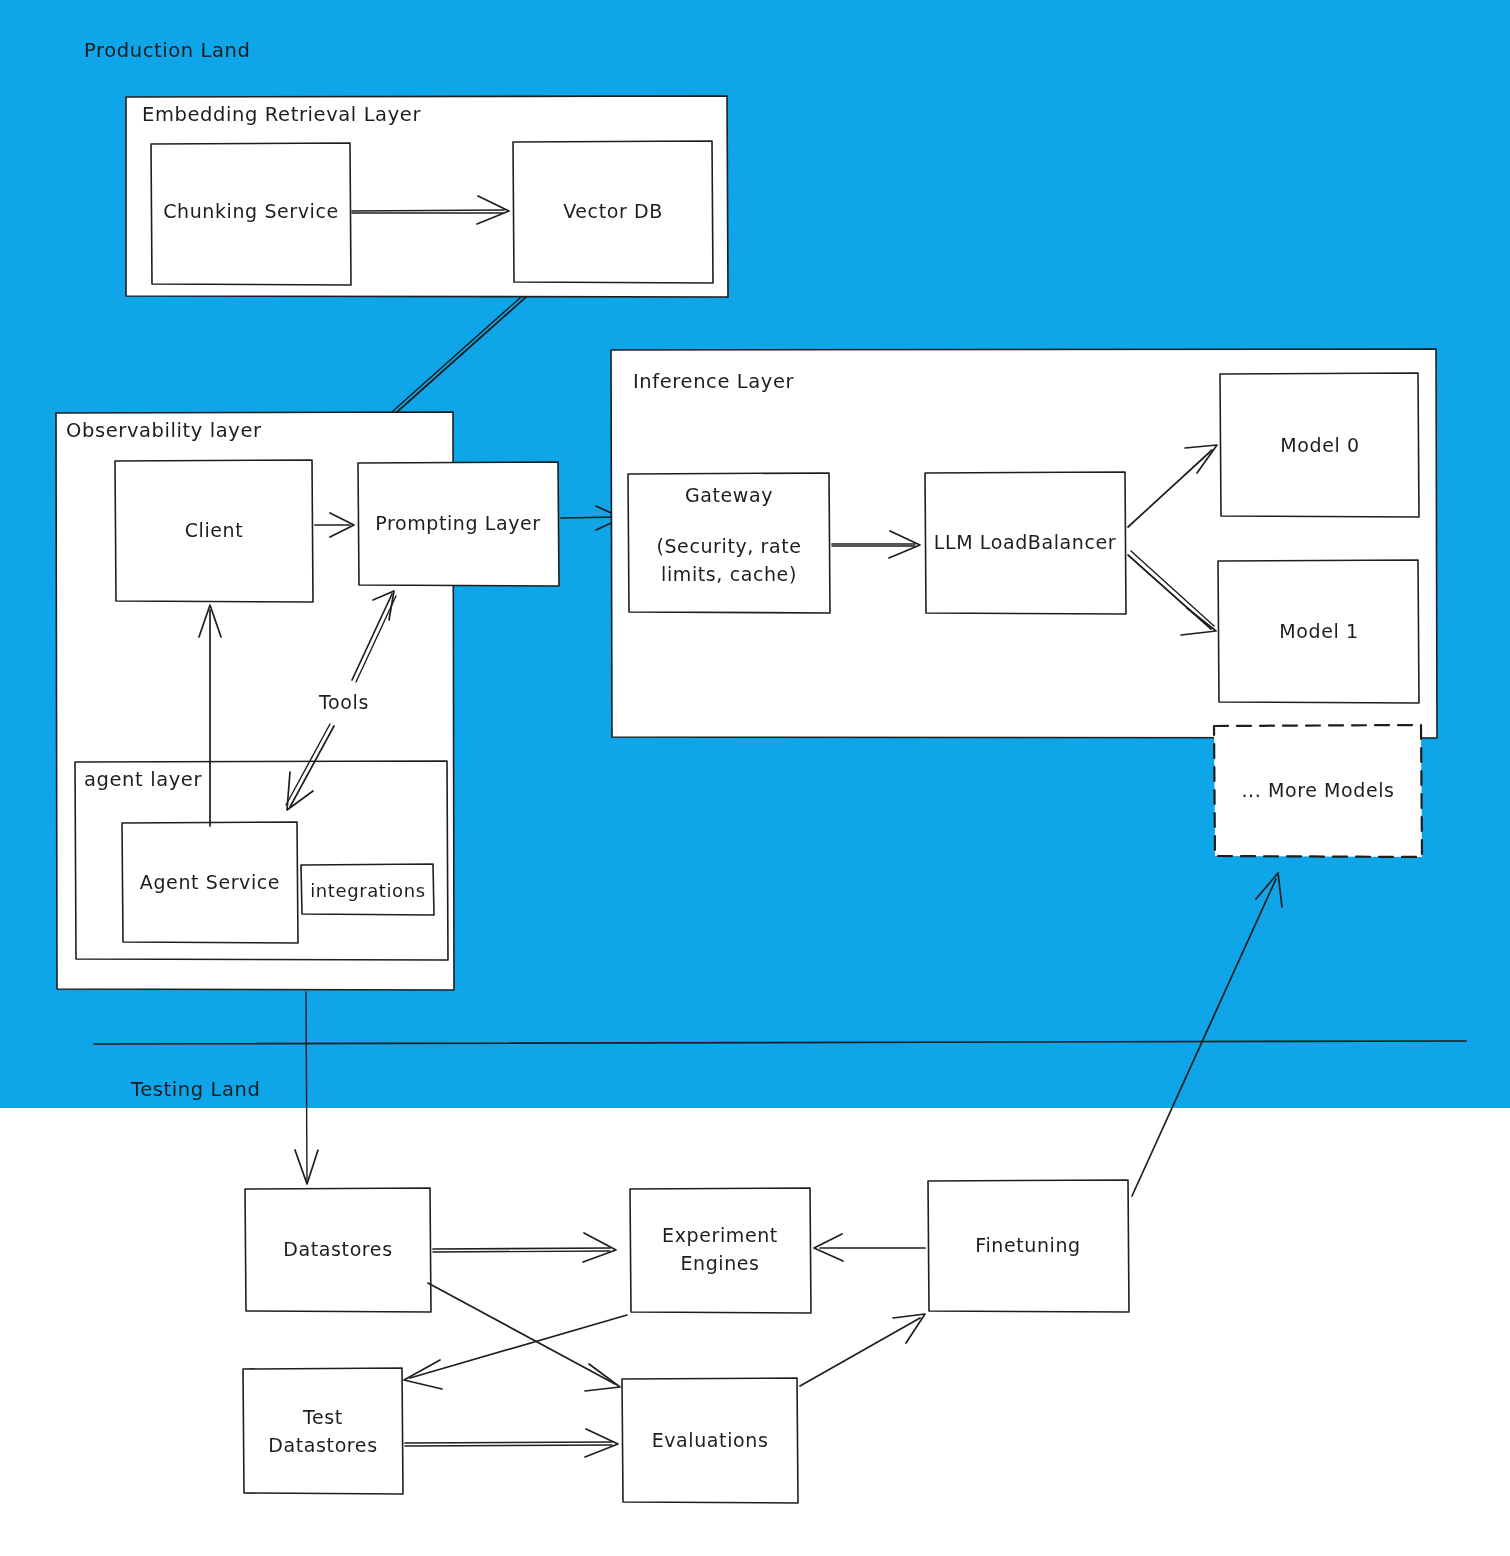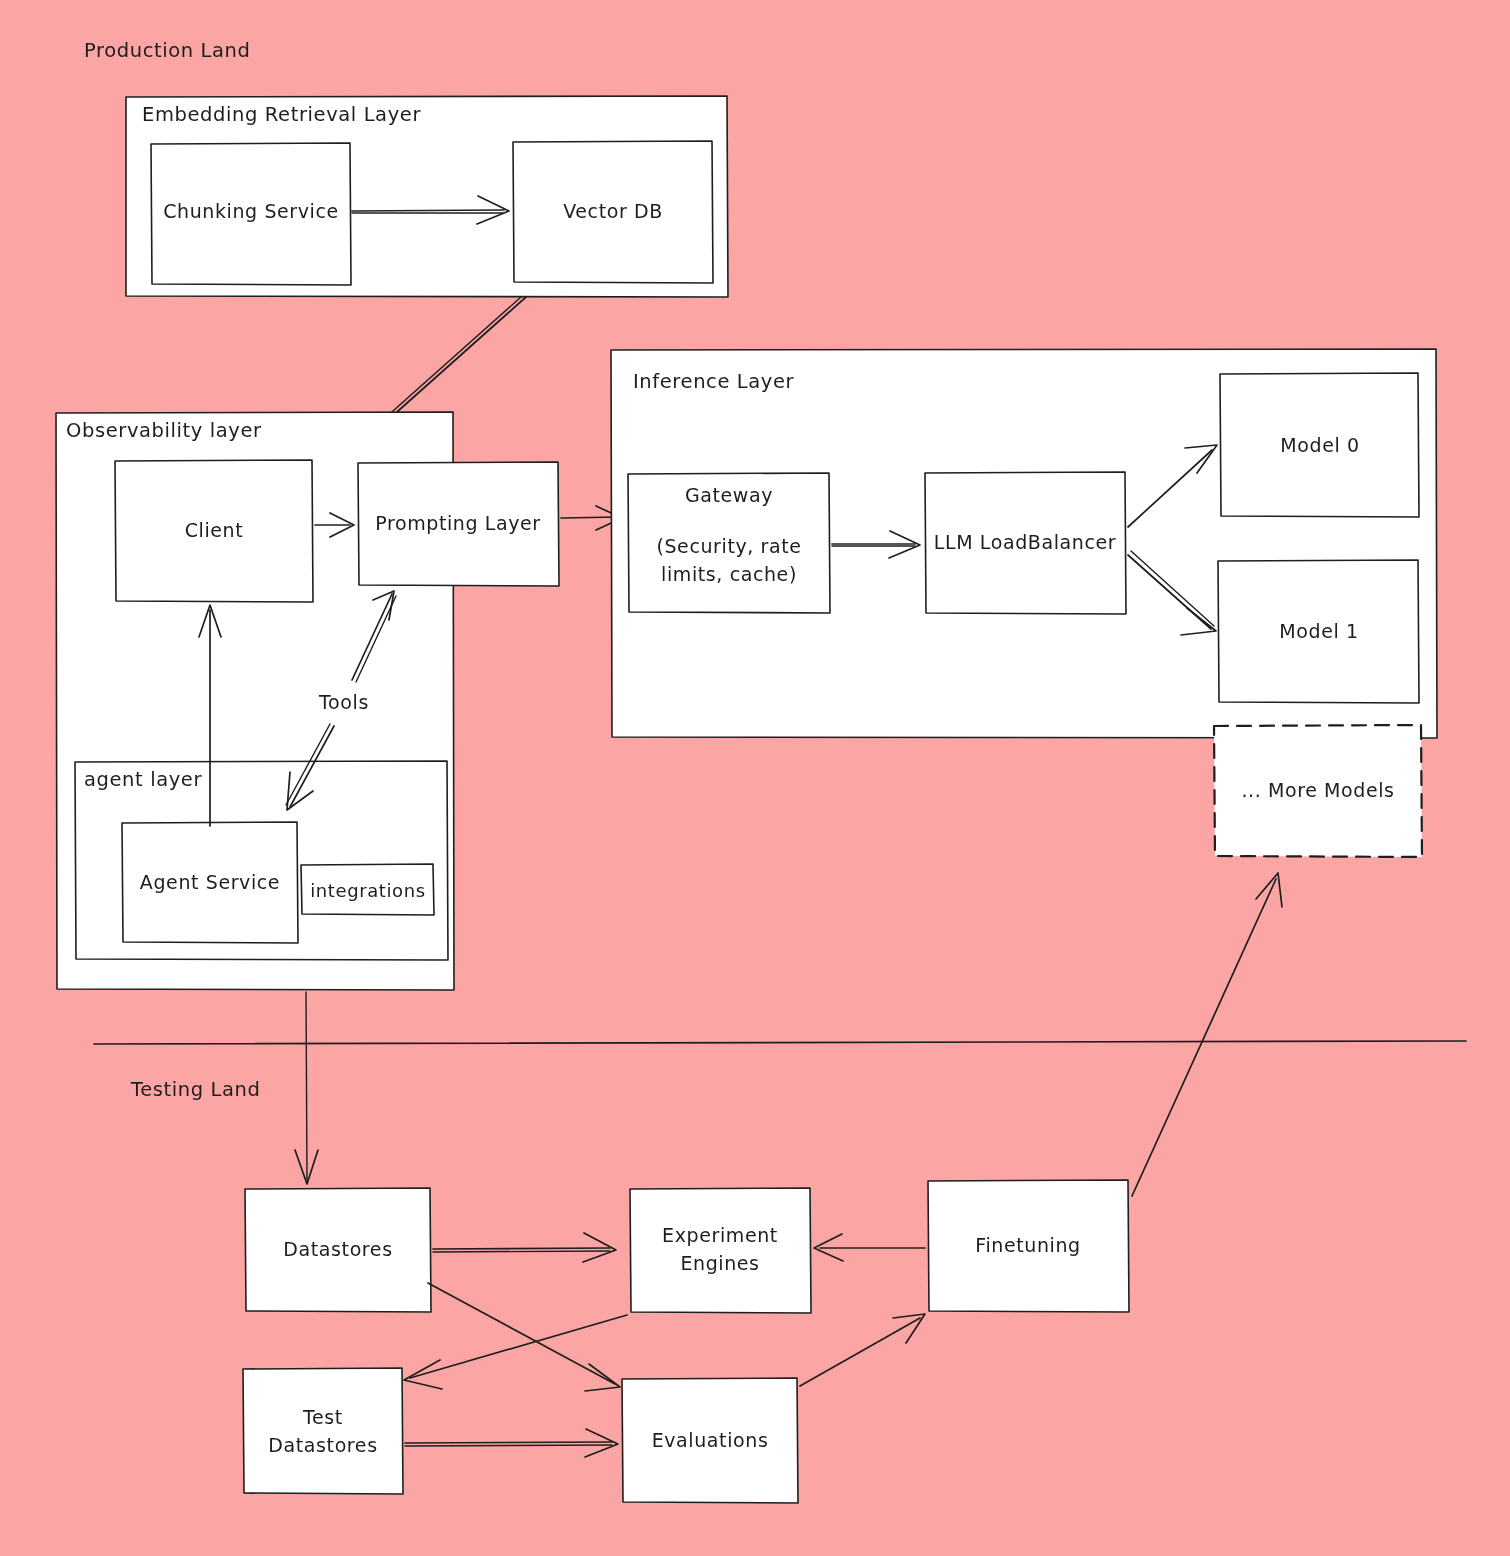--- a/index.html
+++ b/index.html
@@ -10,22 +10,22 @@
   }
   body {
     width: 1510px;
     height: 1556px;
     font-family: "DejaVu Sans", sans-serif;
     overflow: hidden;
   }
   #canvas-root {
     position: relative;
     width: 1510px;
-    height: 1556px;
-    background: #fca5a5;
+    height: 1108px;
+    background: #0ea5e9;
   }
   svg#diagram {
     position: absolute;
     left: 0;
     top: 0;
     width: 1510px;
     height: 1556px;
     display: block;
   }
   .shape-rect {

